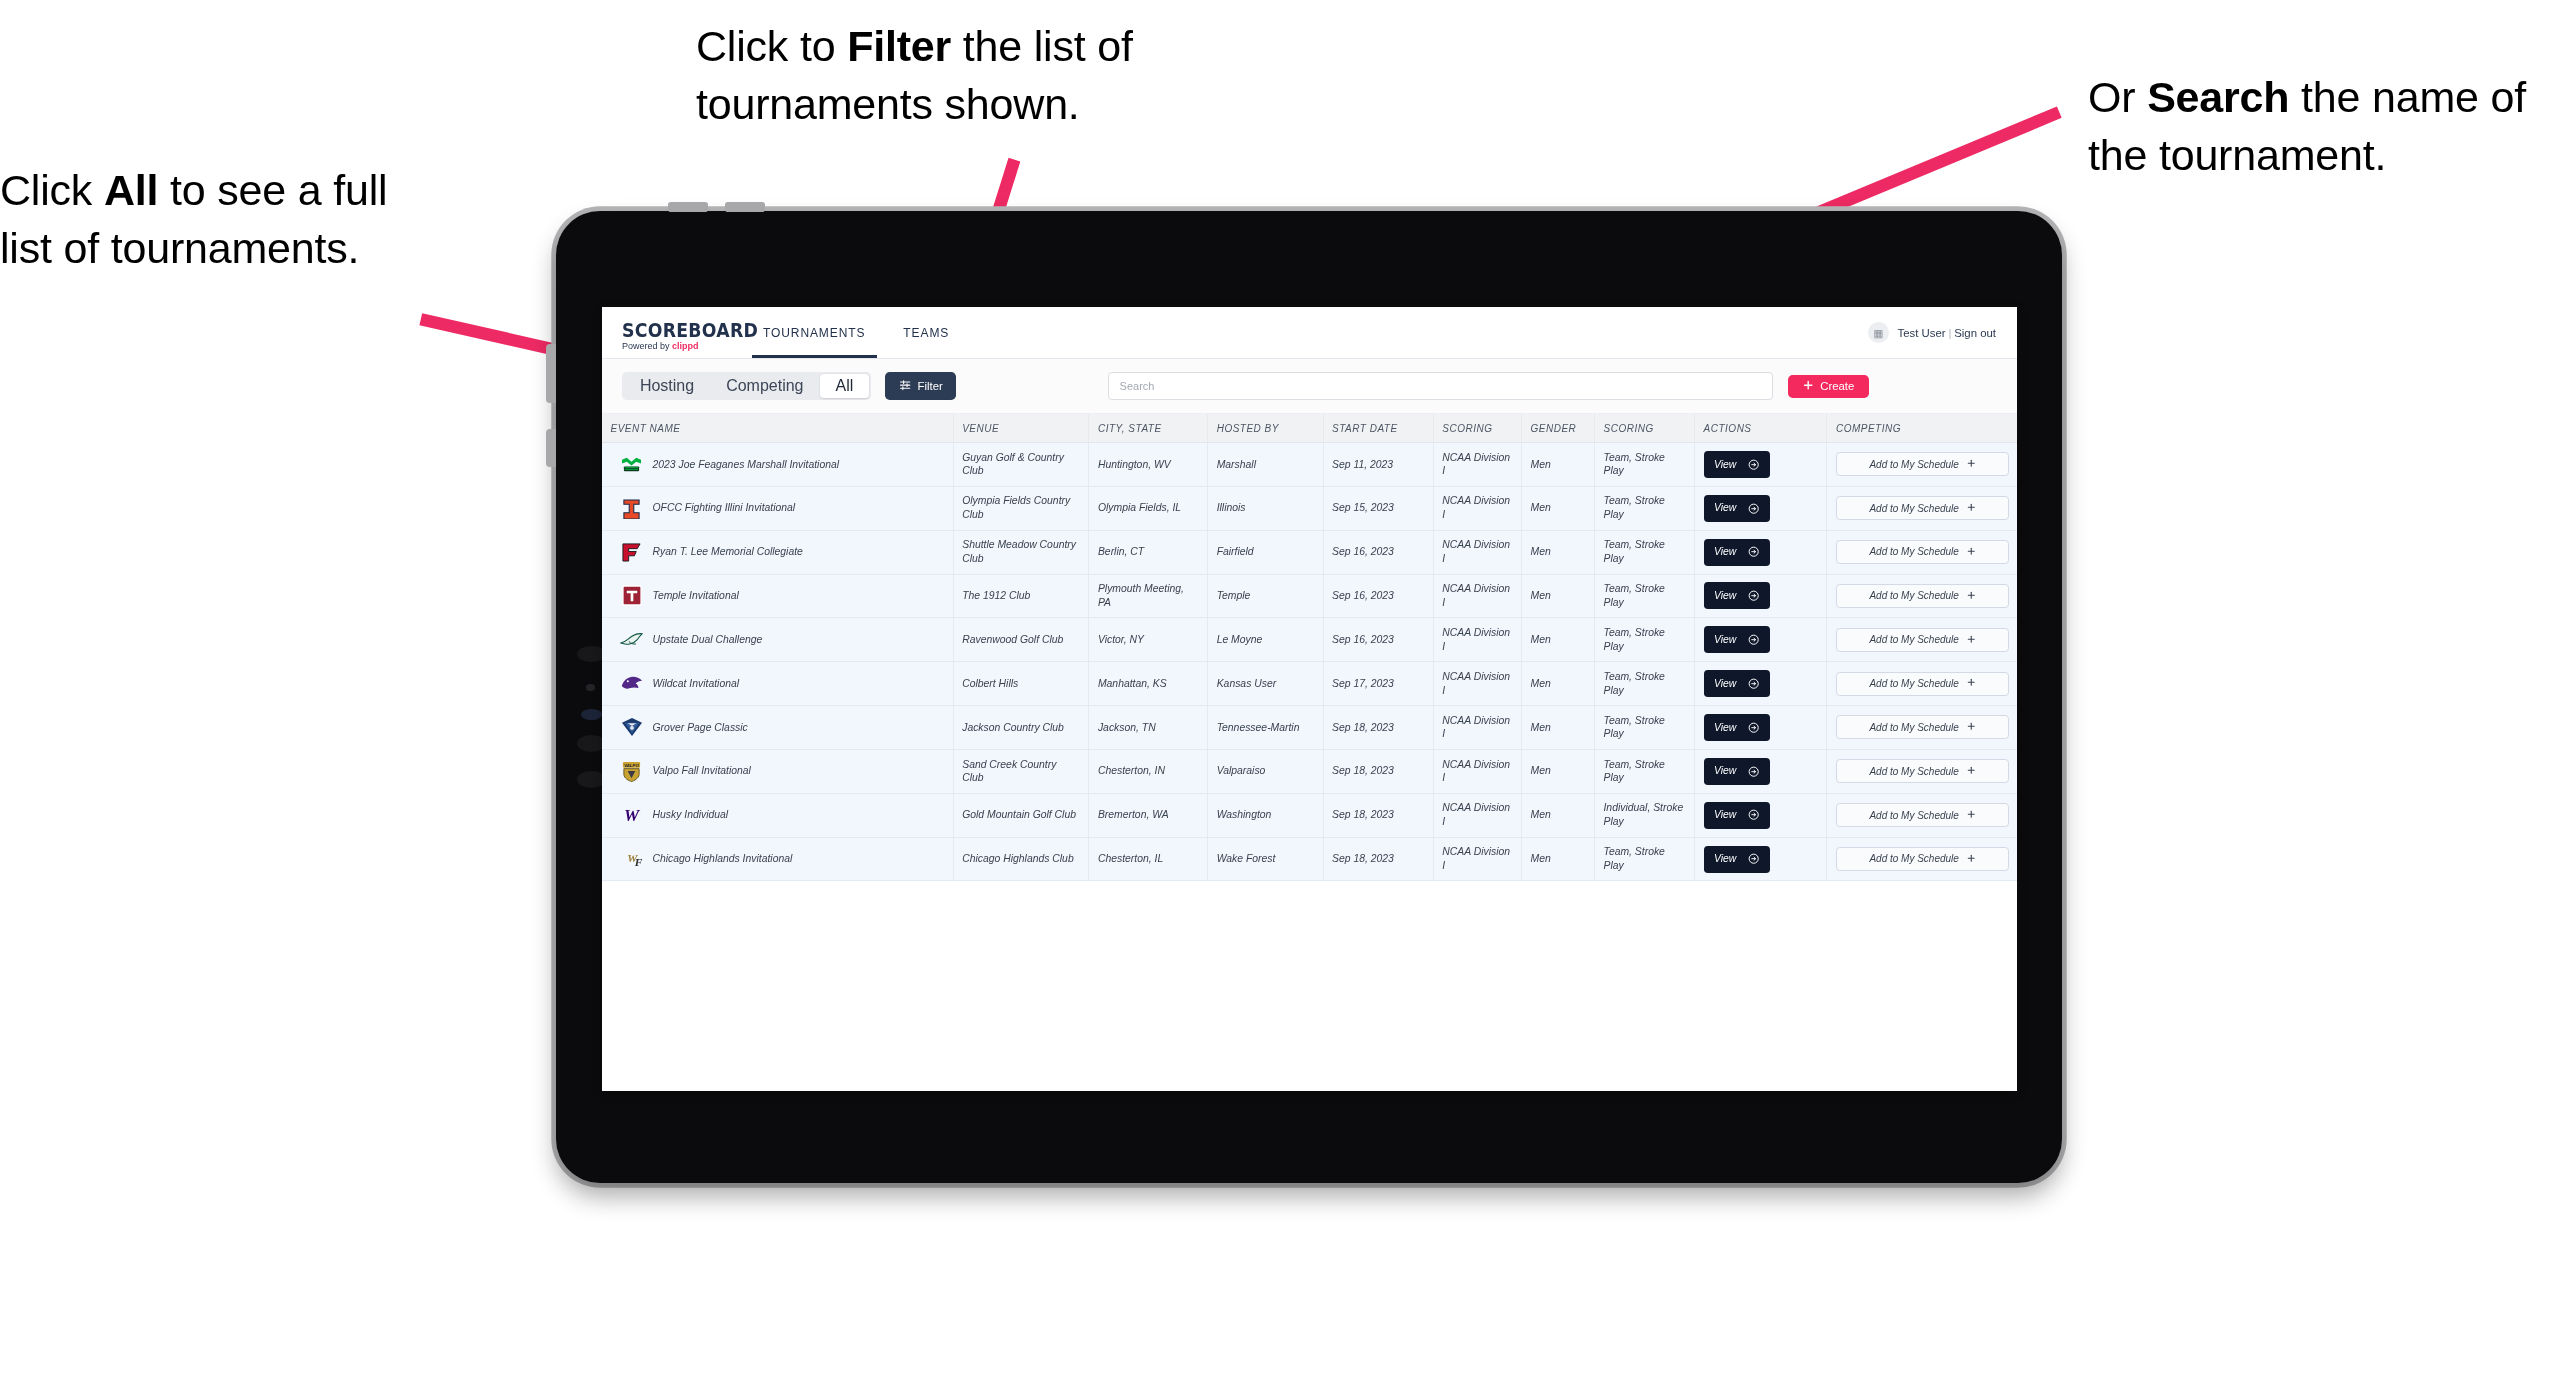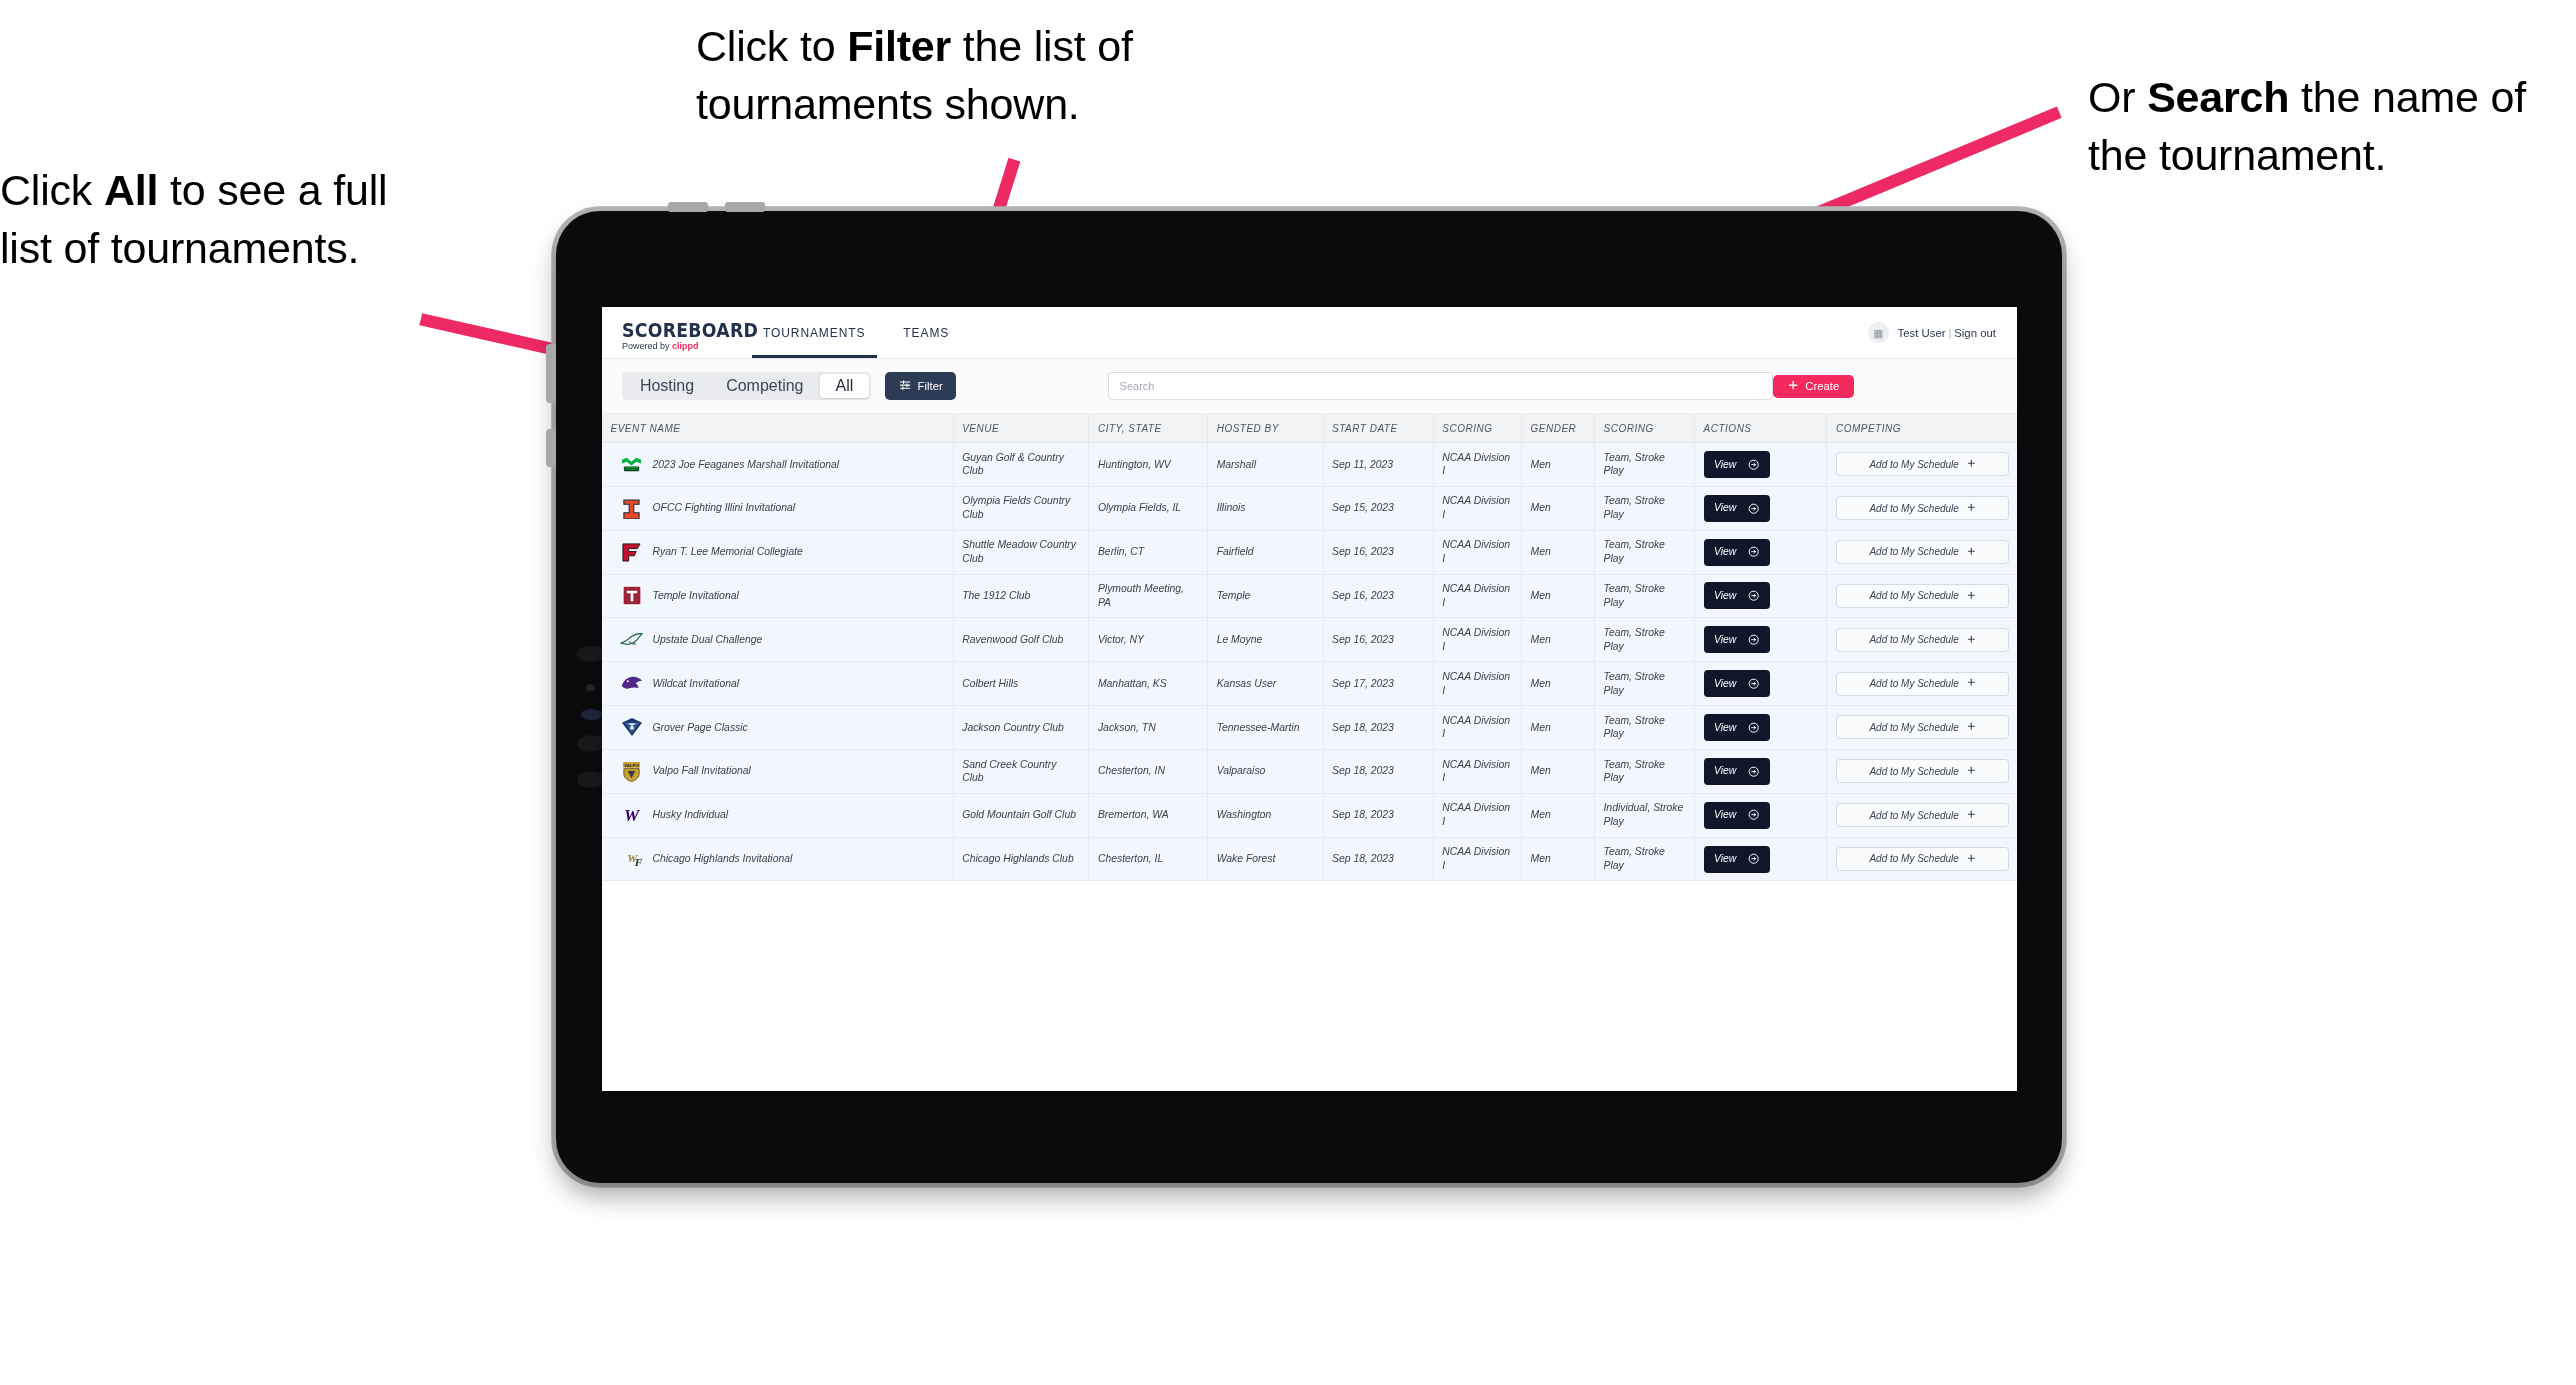--- a/index.html
+++ b/index.html
@@ -122,21 +122,21 @@
     padding: 0 13.3px; font-size: 11.4px; cursor: pointer;
   }
   #search-wrap { margin-left: 152px; flex: 1; max-width: 665px; }
   #search-input {
     width: 100%; height: 28.5px; border: 0.9px solid #dadde2; border-radius: 3.8px;
     background: #ffffff; font-size: 11px; color: #3c4656;
     padding: 0 10.4px; font-family: "Liberation Sans", sans-serif;
   }
   #search-input::placeholder { color: #a4aab3; }
   #create-btn {
-    height: 23px; background: #f42a5f; color: #ffffff;
+    margin-left: 15px; height: 23px; background: #f42a5f; color: #ffffff;
     border-radius: 4.7px; display: flex; align-items: center; gap: 6.6px;
     padding: 0 15px; font-size: 11.4px; cursor: pointer; white-space: nowrap;
   }
 
   
   #tbl { width: 100%; border-collapse: collapse; table-layout: fixed; font-style: italic; }
   #tbl th {
     background: #f1f2f4; color: #4d5563; font-size: 10px;
     letter-spacing: 0.5px; text-align: left; font-weight: 400;
     padding: 8.5px 8.5px; border-right: 0.9px solid #e6e9ee;

